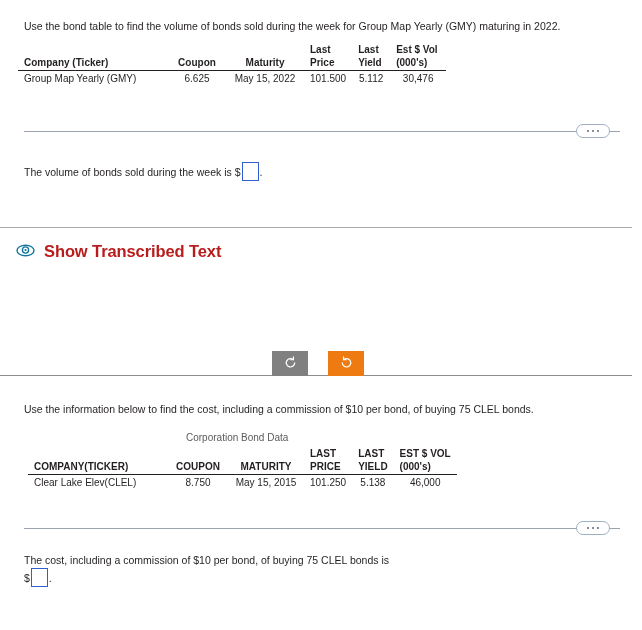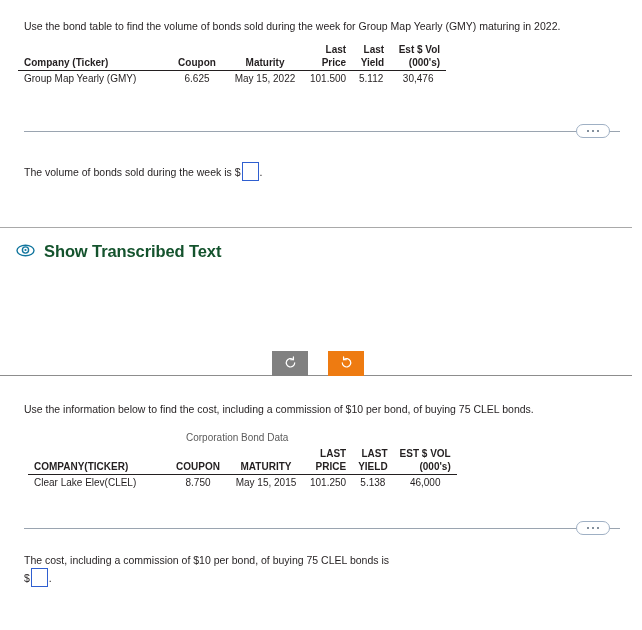--- a/index.html
+++ b/index.html
@@ -51,21 +51,21 @@
     vertical-align: bottom;
     padding-bottom: 1px;
     line-height: 1.25;
   }
   .bond-table thead tr.head-row th {
     border-bottom: 1.2px solid #231f20;
   }
   .bond-table tbody td { padding-top: 2px; }
   .col-company { text-align: left; }
   .col-num { text-align: center; }
-  .hdr-stack { display: block; text-align: right; }
+  .hdr-stack { display: block; text-align: left; }
 
   
   #table-top { left: 18px; top: 44px; }
   #table-top .col-company { min-width: 150px; }
   #table-top .c-coupon { min-width: 58px; }
   #table-top .c-maturity { min-width: 78px; }
   #table-top .c-price { min-width: 46px; }
   #table-top .c-yield { min-width: 38px; }
   #table-top .c-vol { min-width: 56px; }
 
@@ -157,21 +157,21 @@
     position: absolute;
     left: 16px; top: 242px;
     display: flex;
     align-items: center;
     gap: 9px;
     cursor: pointer;
   }
   #show-transcribed .label {
     font-size: 16.5px;
     font-weight: bold;
-    color: #14532d;
+    color: #b91c1c;
     letter-spacing: -0.1px;
   }
   .eye-icon { display: block; }
 
   
   .panel-bottom {
     position: absolute;
     left: 0; top: 375px;
     width: 642px;
     height: 255px;

